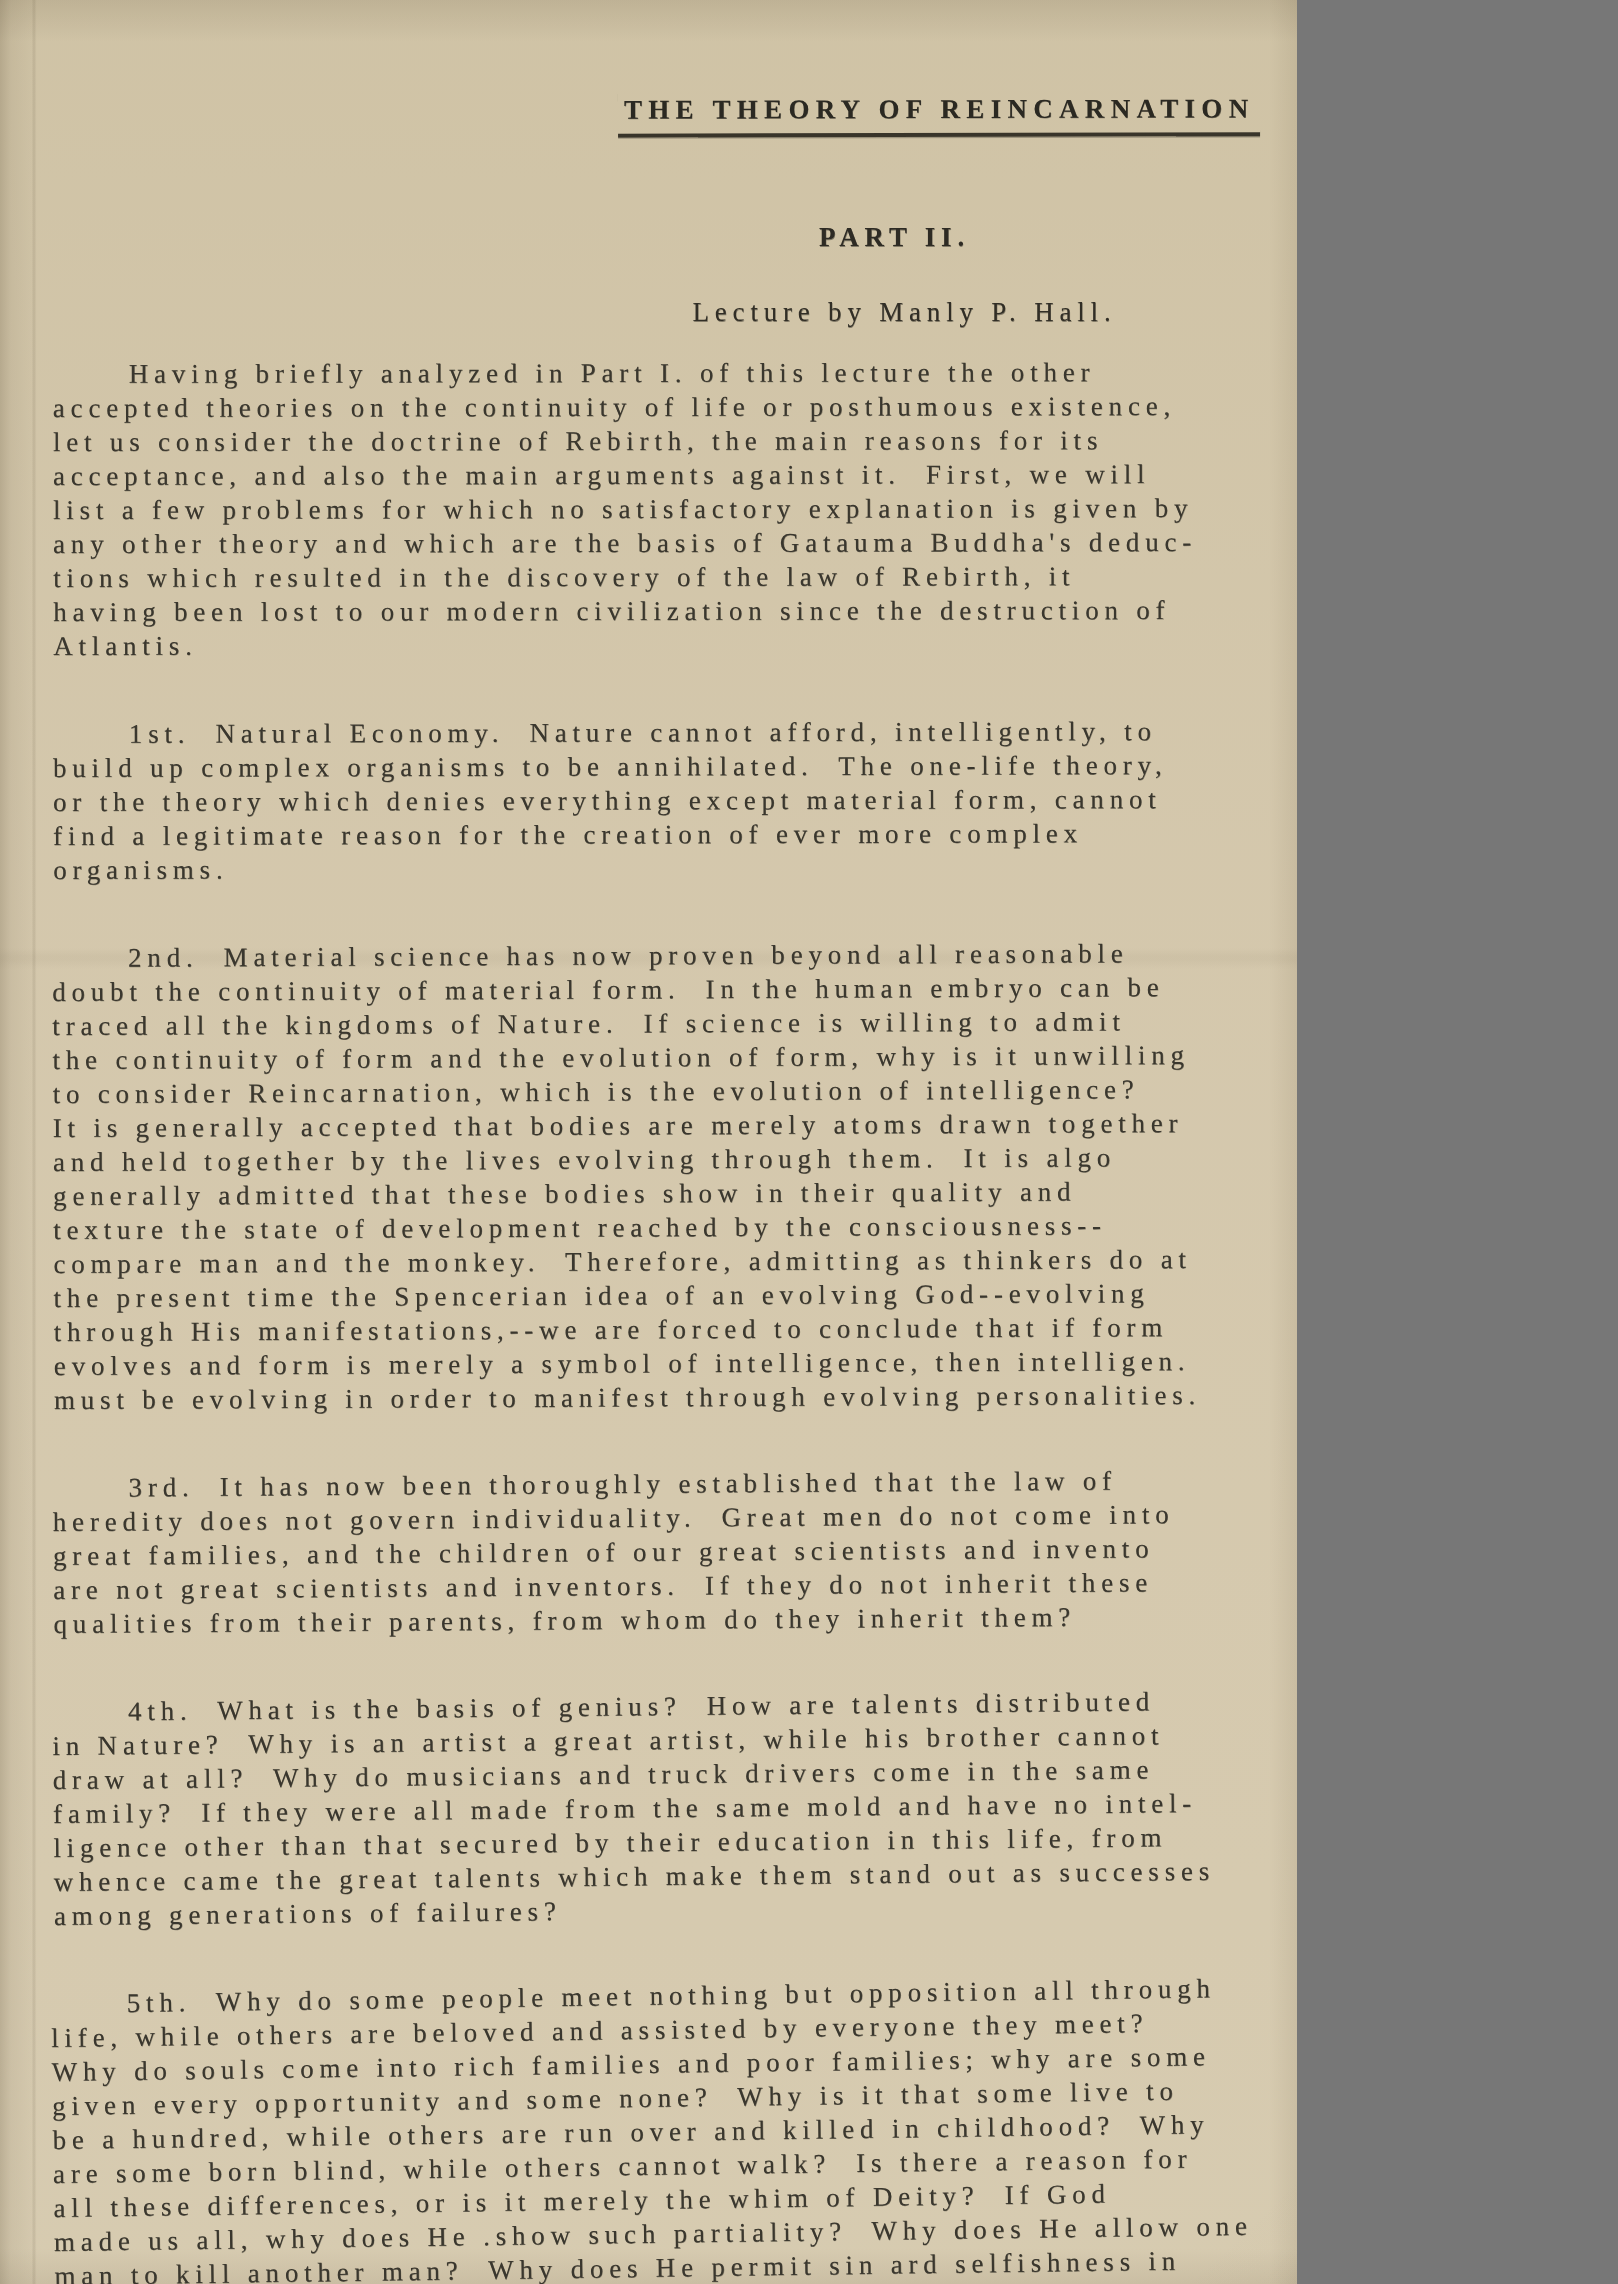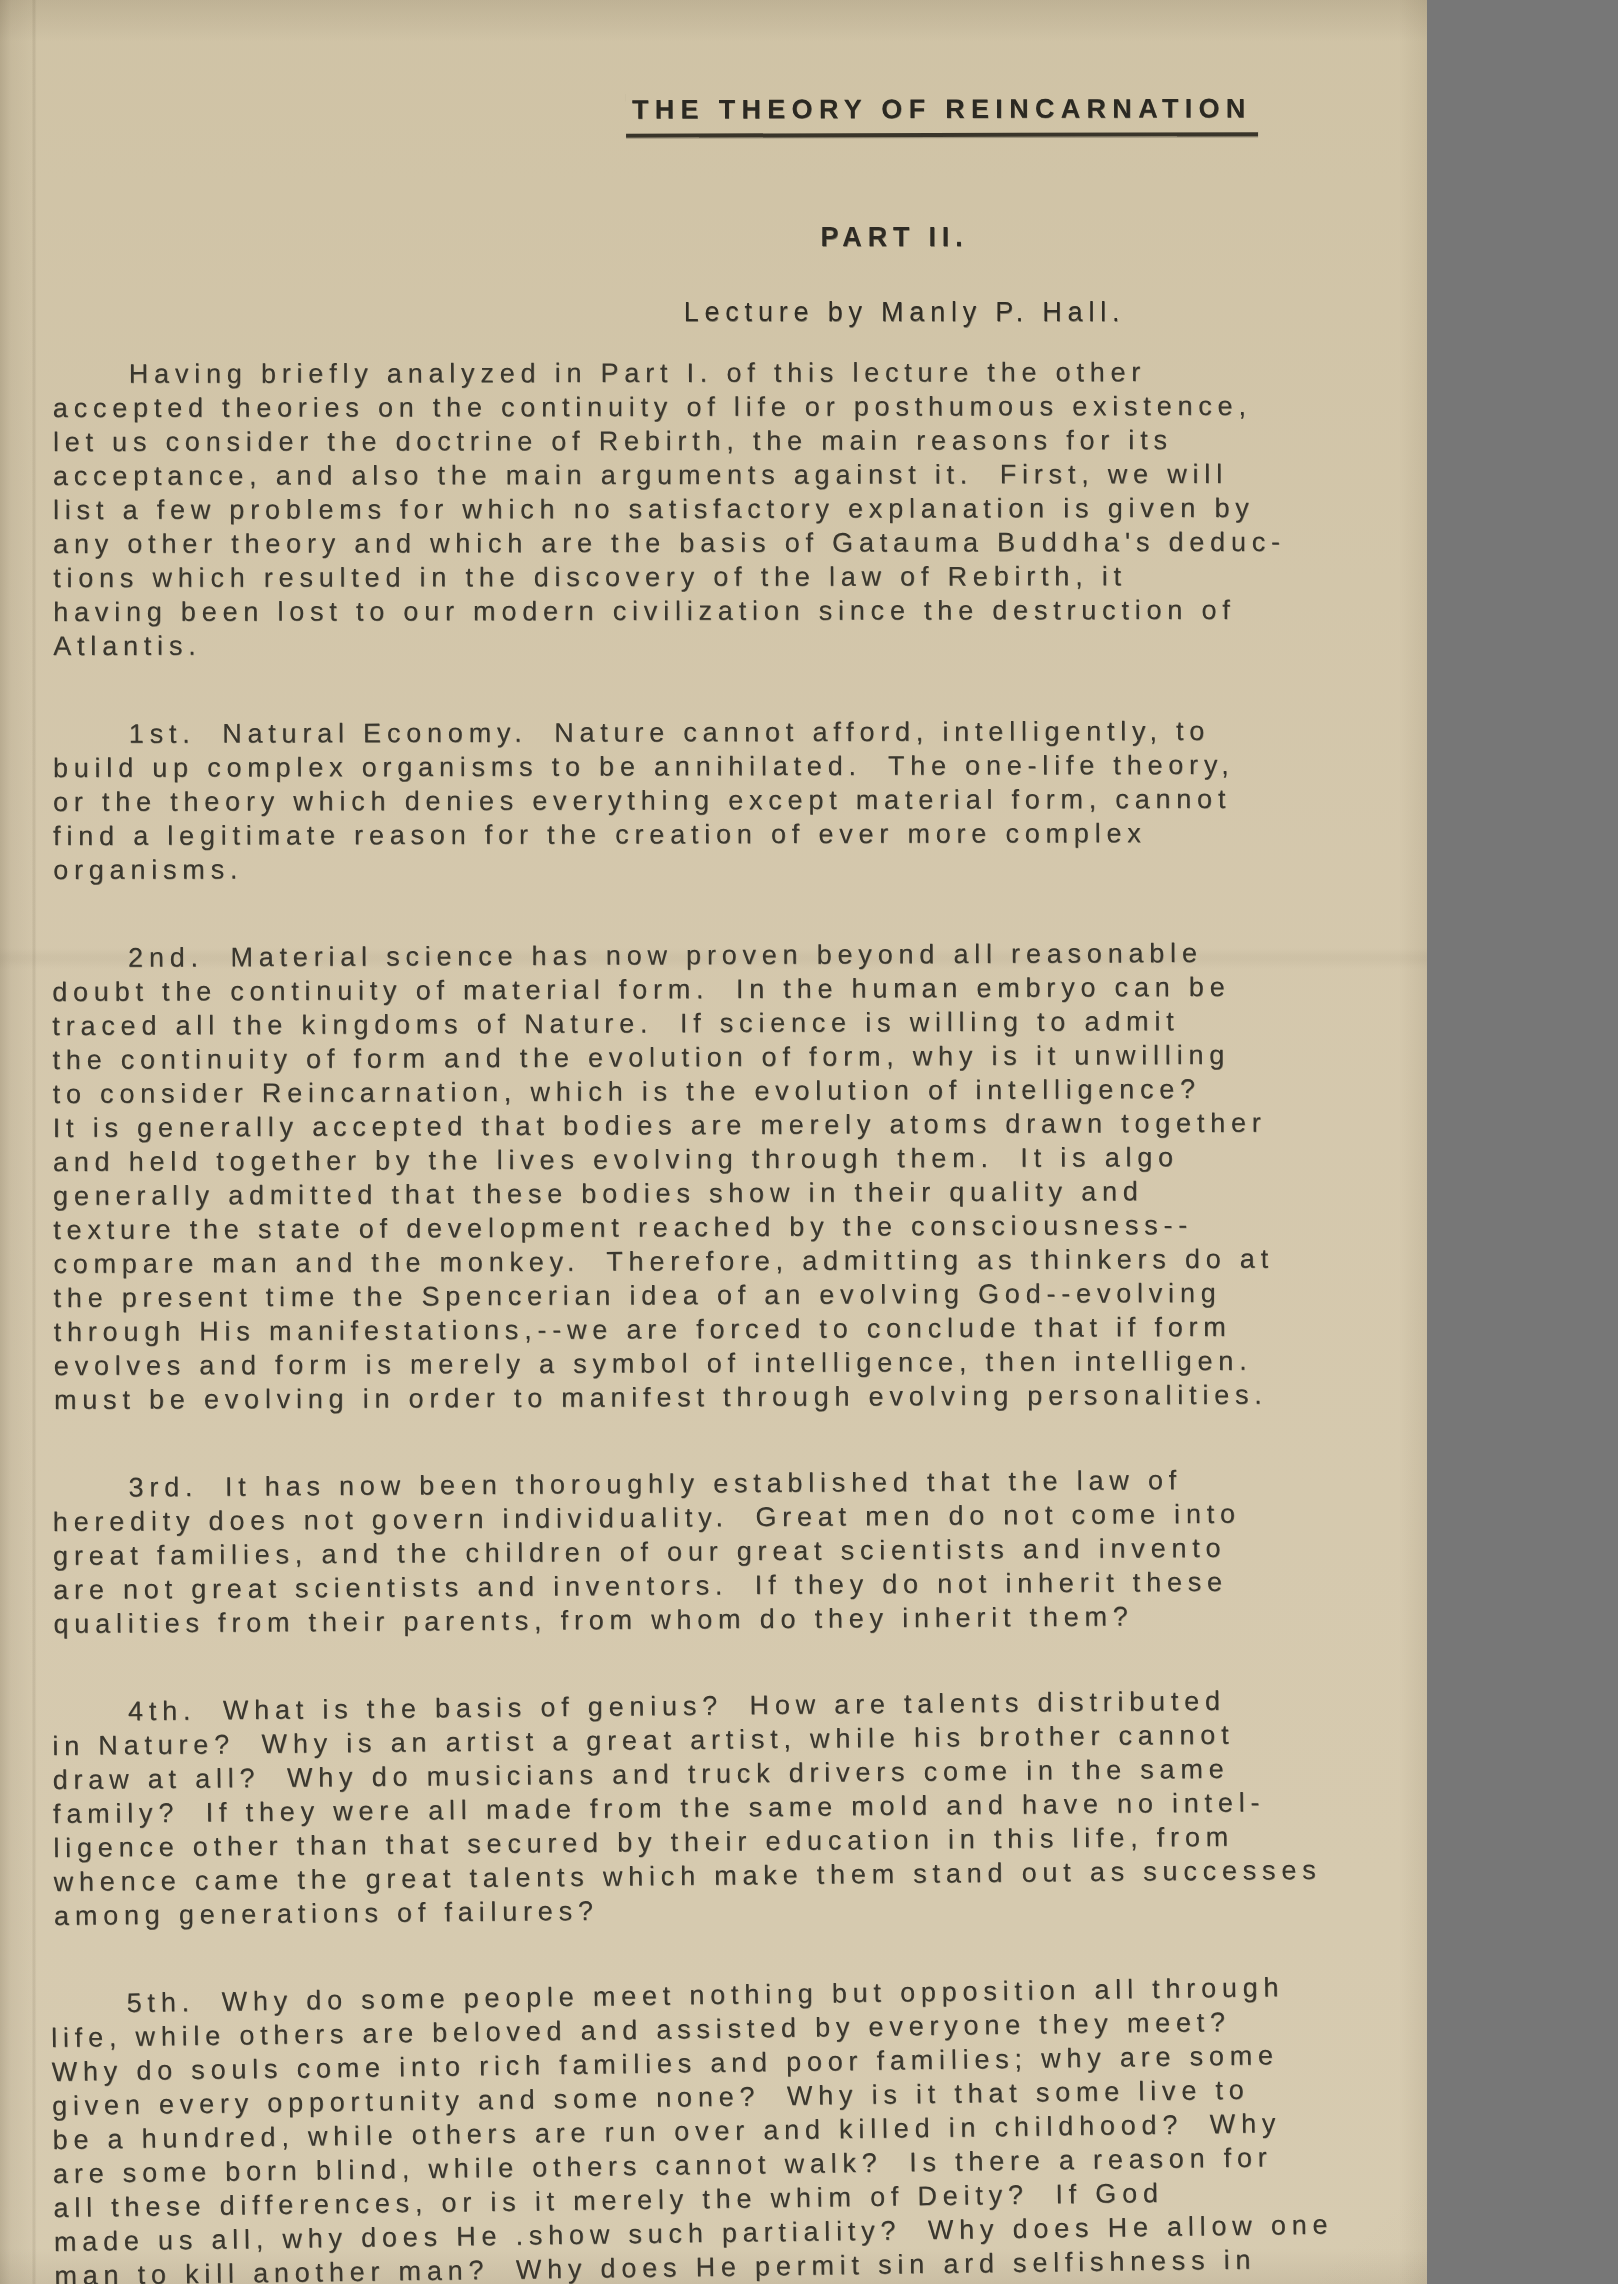--- a/index.html
+++ b/index.html
@@ -1,30 +1,30 @@
 <!DOCTYPE html>
 <html style="font-size:9.6px"><head>
 <meta charset="utf-8">
 <style>
   html, body { margin: 0; padding: 0; background: #777; }
 
   .page {
     position: relative;
-    width: 1427px;
+    width: 1297px;
     height: 2284px;
     overflow: hidden;
     background-color: #e8e1d1;
     background-image:
       linear-gradient(180deg, #e4ddca 0%, #e9e2d2 38%, #ece6d7 100%),
       linear-gradient(90deg, rgba(90,78,56,0.20) 0px, rgba(90,78,56,0.08) 10.8px, rgba(90,78,56,0.0) 38px),
       linear-gradient(270deg, rgba(110,98,74,0.10) 0px, rgba(110,98,74,0.0) 28px),
       linear-gradient(180deg, rgba(110,98,74,0.14) 0px, rgba(110,98,74,0.0) 42px),
       linear-gradient(0deg, rgba(110,98,74,0.10) 0px, rgba(110,98,74,0.0) 36px);
     background-blend-mode: multiply;
-    font-family: Liberation Sans, sans-serif;
+    font-family: Liberation Serif, serif;
   }
 
   
   .page::before {
     content: "";
     position: absolute; inset: 0;
     pointer-events: none;
     background:
       radial-gradient(ellipse 150% 120% at 46% 40%, rgba(0,0,0,0) 58%, rgba(95,84,60,0.16) 96%),
       linear-gradient(90deg, transparent 0 32px, rgba(80,68,46,0.10) 33px 35px, transparent 36px 100%),

